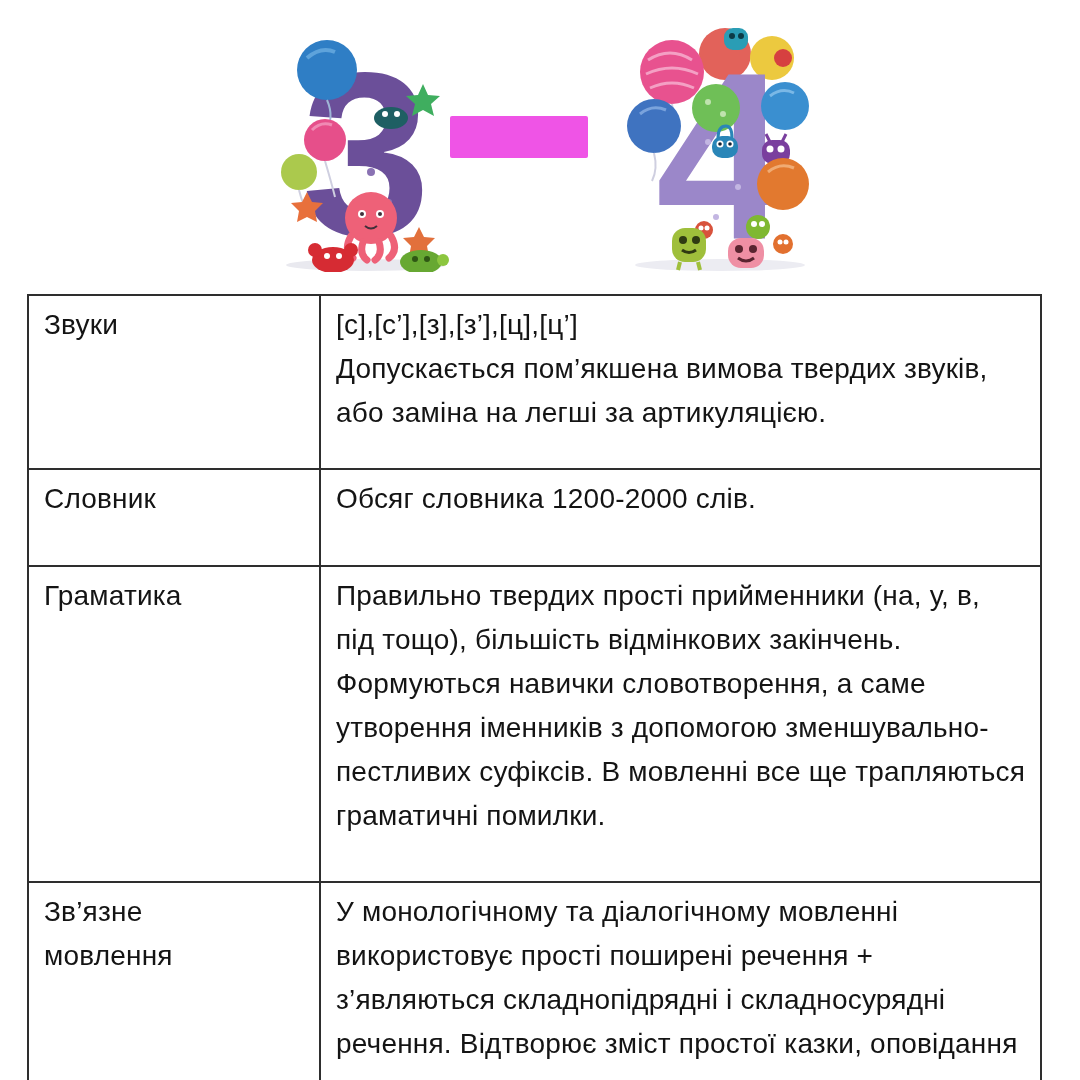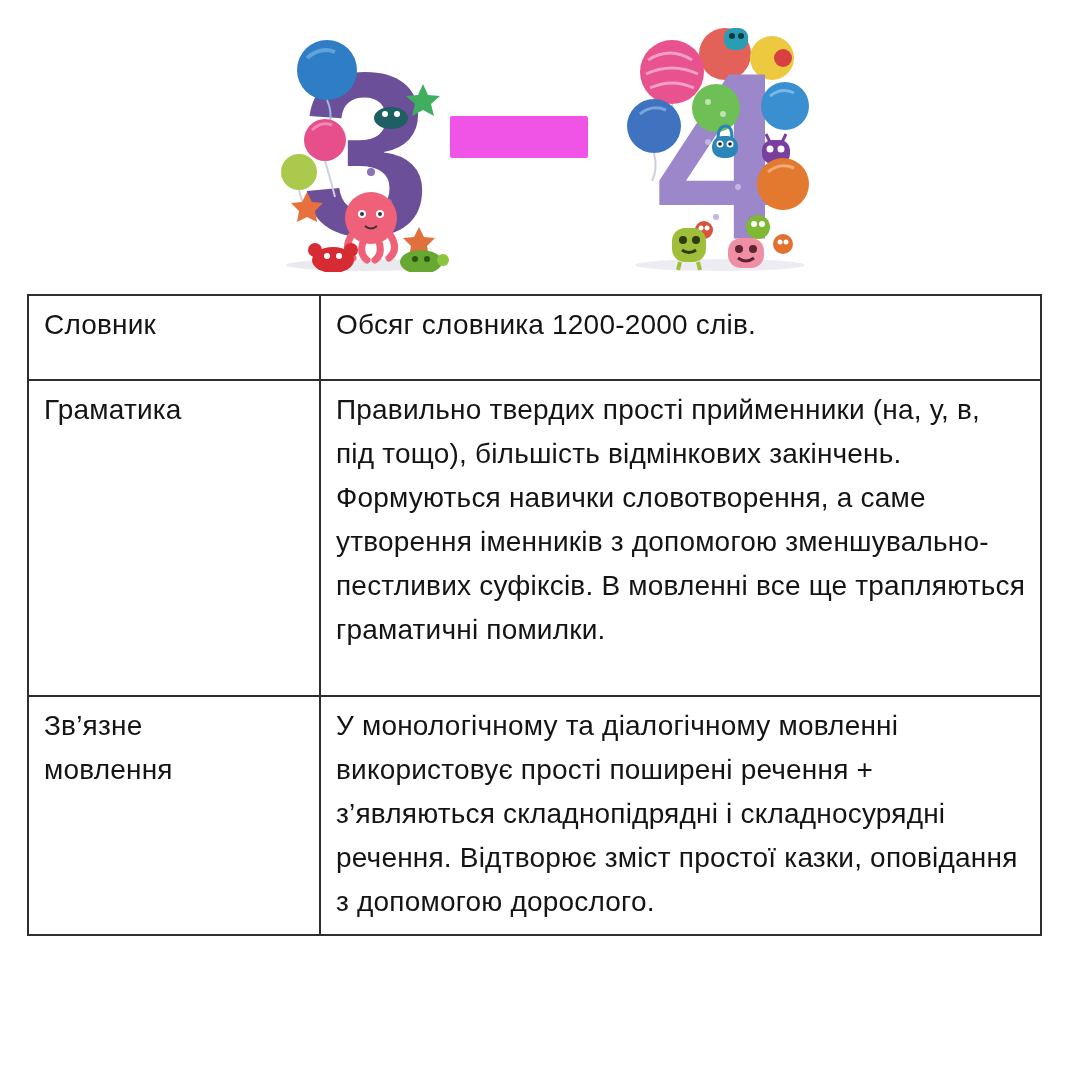--- a/index.html
+++ b/index.html
@@ -34,21 +34,21 @@
     vertical-align: top;
     font-size: 28px;
     line-height: 44px;
     color: #141414;
     padding: 7px 14px 10px 15px;
     white-space: pre-line;
     letter-spacing: 0.2px;
   }
   .col-label { width: 292px; }
   .row-sounds   td { height: 174px; }
-  .row-vocab    td { height: 85px;  }
+  .row-vocab    td { height: 97px;  }
   .row-grammar  td { height: 316px; }
   .row-speech   td { height: 215px; }
 </style>
 </head>
 <body>
 
 <div class="header">
 
   <svg class="num-illustration" width="185" height="250" viewBox="0 0 185 250">
     <ellipse cx="95" cy="243" rx="80" ry="6" fill="#e9e9ef"></ellipse>
@@ -191,20 +191,25 @@
     <g>
       <circle cx="163" cy="222" r="10" fill="#e2702f"></circle>
       <circle cx="160" cy="220" r="2.5" fill="#fff"></circle>
         <circle cx="166" cy="220" r="2.5" fill="#fff"></circle>
     </g>
   </svg>
 </div>
 
 <table class="dev-table">
   <tbody>
+    <tr class="row-sounds">
+      <td class="col-label">Звуки</td>
+      <td>[с],[с’],[з],[з’],[ц],[ц’]
+Допускається пом’якшена вимова твердих звуків, або заміна на легші за артикуляцією.</td>
+    </tr>
     <tr class="row-vocab">
       <td class="col-label">Словник</td>
       <td>Обсяг словника 1200-2000 слів.</td>
     </tr>
     <tr class="row-grammar">
       <td class="col-label">Граматика</td>
       <td>Правильно твердих прості прийменники (на, у, в, під тощо), більшість відмінкових закінчень. Формуються навички словотворення, а саме утворення іменників з допомогою зменшувально-пестливих суфіксів. В мовленні все ще трапляються граматичні помилки.</td>
     </tr>
     <tr class="row-speech">
       <td class="col-label">Зв’язне

